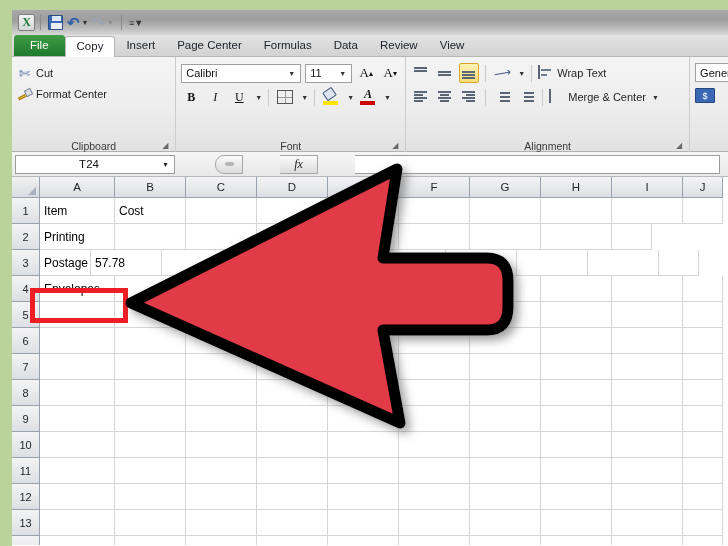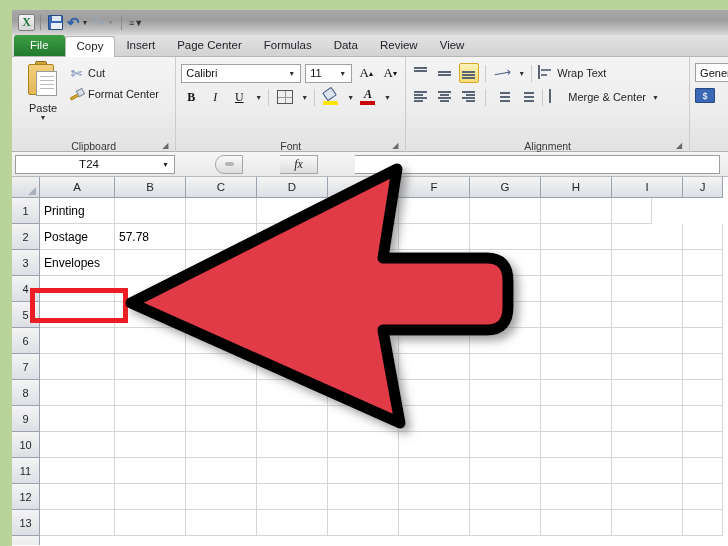--- a/index.html
+++ b/index.html
@@ -291,29 +291,20 @@
     <div class="tab">Formulas</div>
     <div class="tab">Data</div>
     <div class="tab">Review</div>
     <div class="tab">View</div>
   </div>
 
   <div class="ribbon">
 
     <div class="group g-clipboard">
       <div class="group-body">
-        <div class="paste-col">
-          <div class="paste-icon">
-            <span class="clip-clip"></span>
-            <span class="clip-board"></span>
-            <span class="clip-page"></span>
-          </div>
-          <div class="paste-label">Paste</div>
-          <div class="paste-caret">▼</div>
-        </div>
         <div class="clip-cmds">
           <div class="cmd">
             <span class="ic ic-scissors">✄</span>
             <span>Cut</span>
           </div>
           <div class="cmd">
             <span class="ic">
               <i class="ic-brush-h"></i>
                 <i class="ic-brush-t"></i>
             </span>
@@ -524,32 +515,44 @@
         <div class="rowcell">9</div>
         <div class="rowcell">10</div>
         <div class="rowcell">11</div>
         <div class="rowcell">12</div>
         <div class="rowcell">13</div>
         <div class="rowcell">14</div>
       </div>
 
       <div class="cells">
         <div class="gridrow">
+          <div class="cell" style="width:75px">Item</div>
+          <div class="cell" style="width:71px">Cost</div>
+          <div class="cell" style="width:71px"></div>
+          <div class="cell" style="width:71px"></div>
+          <div class="cell" style="width:71px"></div>
+          <div class="cell" style="width:71px"></div>
+          <div class="cell" style="width:71px"></div>
+          <div class="cell" style="width:71px"></div>
+          <div class="cell" style="width:71px"></div>
+          <div class="cell" style="width:40px"></div>
+        </div>
+        <div class="gridrow">
           <div class="cell" style="width:75px">Printing</div>
           <div class="cell" style="width:71px"></div>
           <div class="cell" style="width:71px"></div>
           <div class="cell" style="width:71px"></div>
           <div class="cell" style="width:71px"></div>
           <div class="cell" style="width:71px"></div>
           <div class="cell" style="width:71px"></div>
           <div class="cell" style="width:71px"></div>
           <div class="cell" style="width:40px"></div>
         </div>
         <div class="gridrow">
-          <div class="cell" style="width:75px">Postage</div>
+          <div class="cell" style="width:51px">Postage</div>
           <div class="cell" style="width:71px">57.78</div>
           <div class="cell" style="width:71px"></div>
           <div class="cell" style="width:71px"></div>
           <div class="cell" style="width:71px"></div>
           <div class="cell" style="width:71px"></div>
           <div class="cell" style="width:71px"></div>
           <div class="cell" style="width:71px"></div>
           <div class="cell" style="width:71px"></div>
           <div class="cell" style="width:40px"></div>
         </div>

